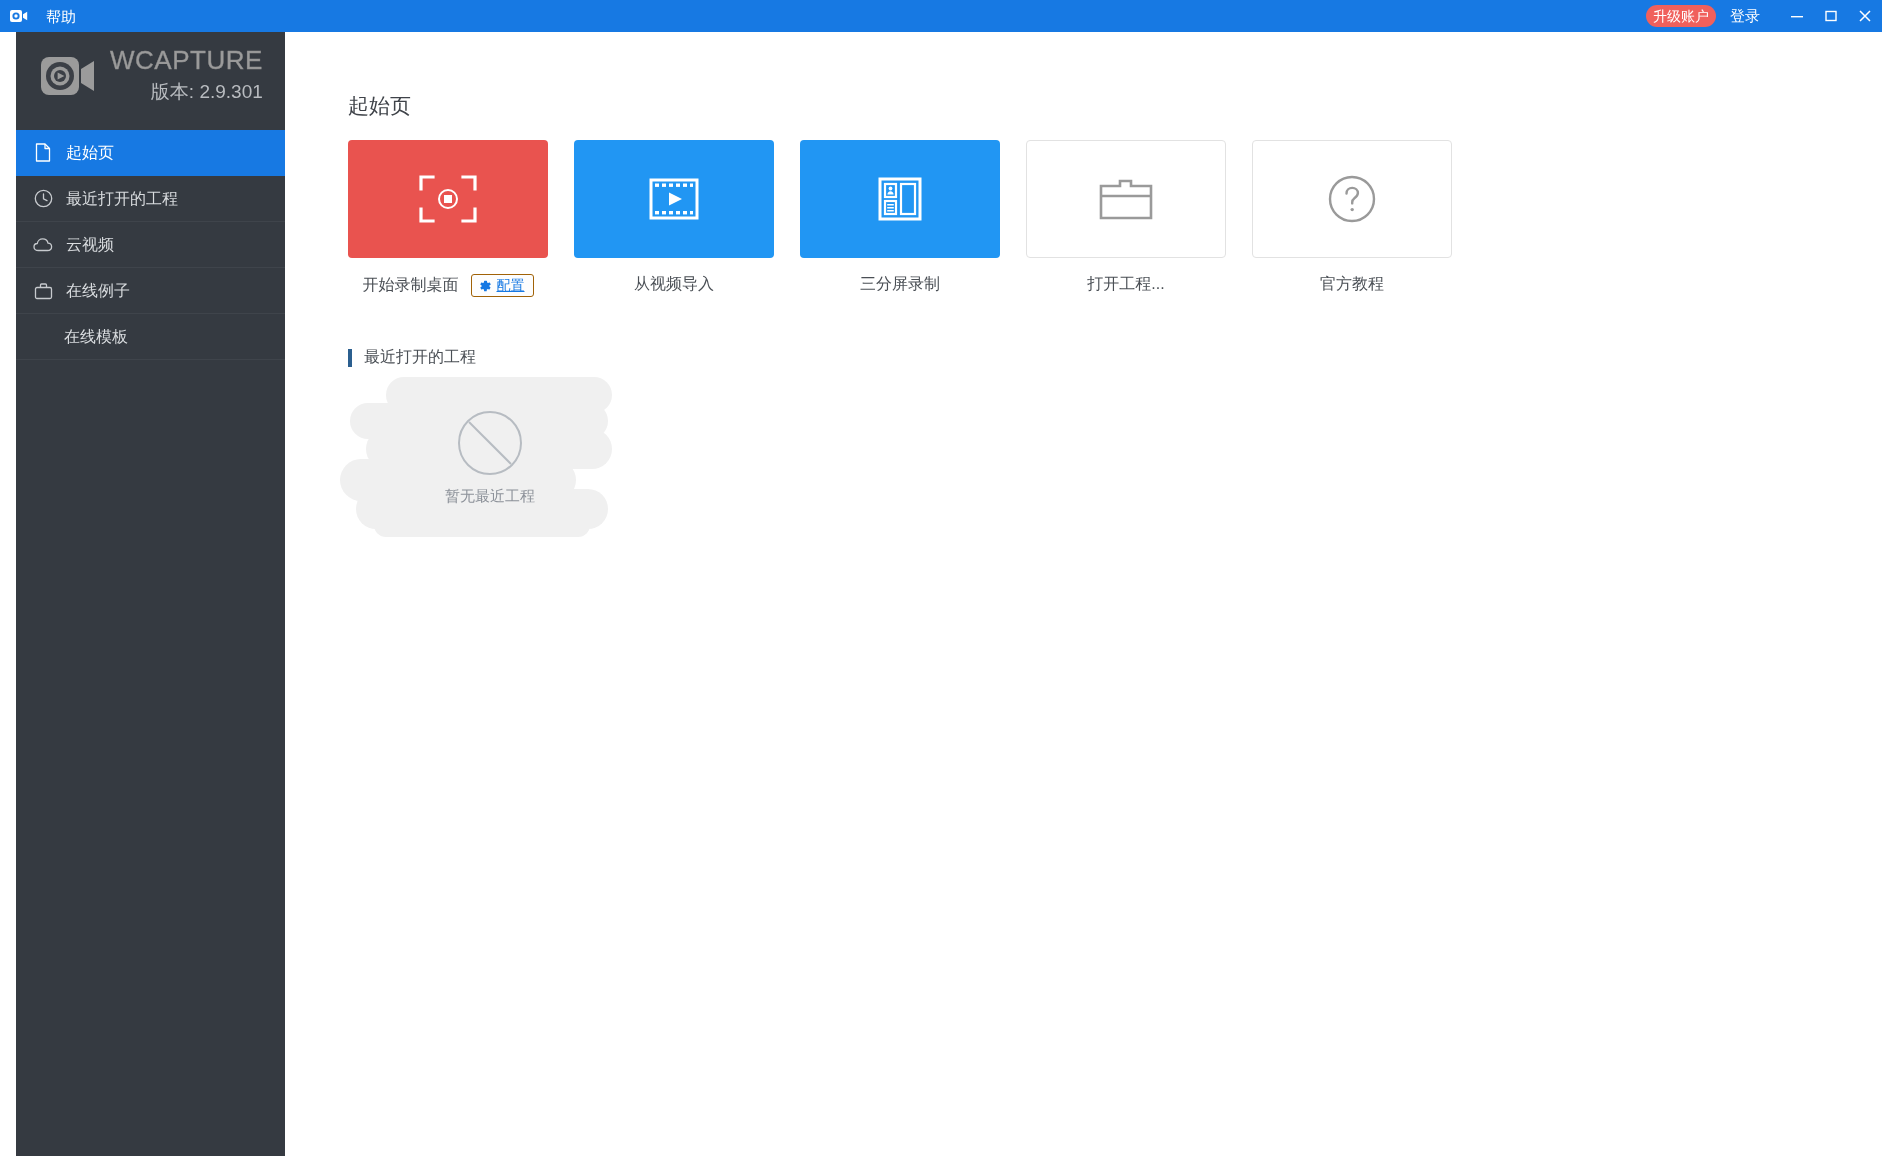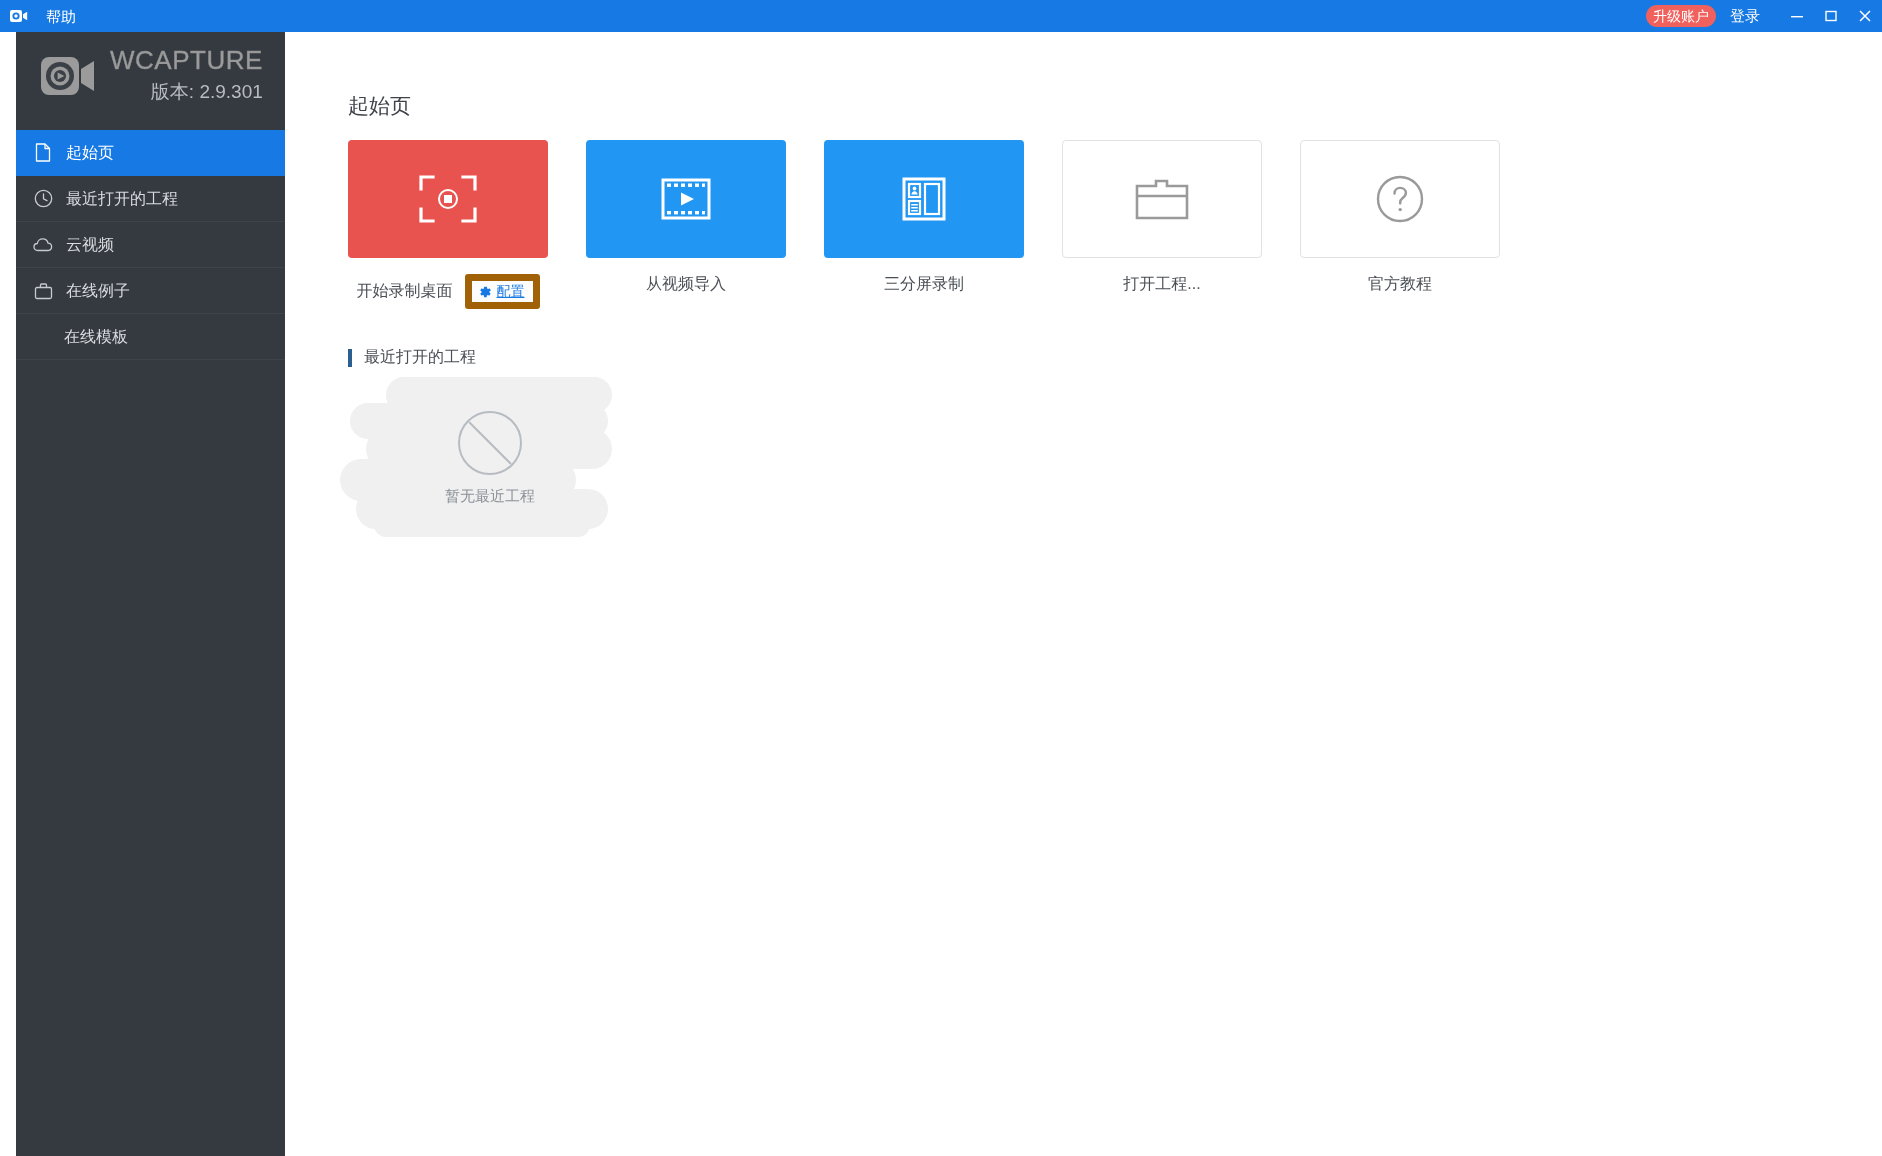--- a/index.html
+++ b/index.html
@@ -188,21 +188,21 @@
     top: 60px;
     font-size: 21px;
     color: #3f4349;
   }
 
   .cards {
     position: absolute;
     left: 63px;
     top: 108px;
     display: flex;
-    gap: 38px;
+    gap: 26px;
   }
   .card-wrap {
     width: 200px;
     display: flex;
     flex-direction: column;
     align-items: center;
   }
   .card {
     width: 200px;
     height: 118px;
@@ -229,21 +229,21 @@
   .card-label {
     font-size: 16px;
     color: #4a4f55;
     cursor: pointer;
   }
   .config-btn {
     margin-left: 12px;
     display: inline-flex;
     align-items: center;
     gap: 5px;
-    border: 7px solid #a16207;
+    border: 1px solid #a16207;
     border-radius: 3px;
     background: #fdfdfd;
     padding: 3px 8px 3px 6px;
     cursor: pointer;
   }
   .config-text {
     font-size: 14px;
     color: #1779e3;
     text-decoration: underline;
     line-height: 1.1;

